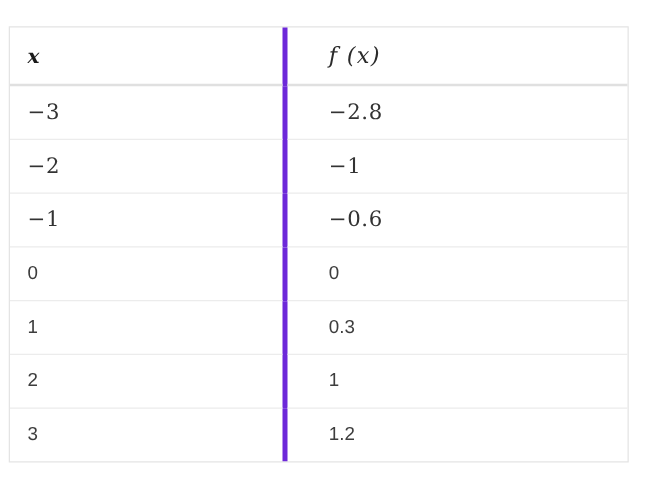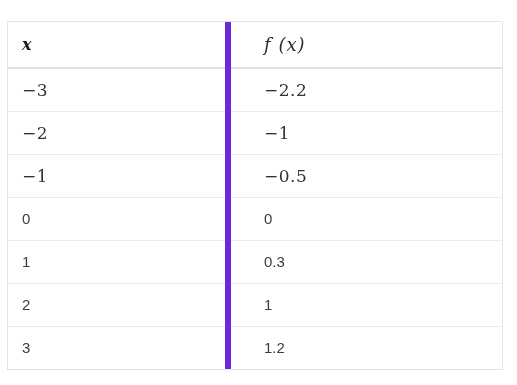--- a/index.html
+++ b/index.html
@@ -41,21 +41,21 @@
     text-align: left;
     vertical-align: middle;
     padding: 0 0 0 14px;
     margin: 0;
     font-weight: normal;
   }
 
   
   table.fn-table th.cell-fx,
   table.fn-table td.cell-fx {
-    border-left: 6px solid #6d28d9;
+    border-left: 4px solid #6d28d9;
     padding-left: 33px;
   }
 
   
   thead tr {
     height: 46px;
   }
   thead th {
     border-bottom: 2px solid #e0e0e0;
     color: #1a1a1a;
@@ -126,39 +126,39 @@
         </th>
       </tr>
     </thead>
     <tbody>
 
       <tr>
         <td class="cell-x">
           <span class="val-serif">−3</span>
         </td>
         <td class="cell-fx">
-          <span class="val-serif">−2.2</span>
+          <span class="val-serif">−2.8</span>
         </td>
       </tr>
 
       <tr>
         <td class="cell-x indent-extra">
           <span class="val-serif">−2</span>
         </td>
         <td class="cell-fx">
           <span class="val-serif">−1</span>
         </td>
       </tr>
 
       <tr>
         <td class="cell-x">
           <span class="val-serif">−1</span>
         </td>
         <td class="cell-fx">
-          <span class="val-serif">−0.5</span>
+          <span class="val-serif">−0.6</span>
         </td>
       </tr>
 
       <tr>
         <td class="cell-x">
           <span class="val-sans">0</span>
         </td>
         <td class="cell-fx">
           <span class="val-sans">0</span>
         </td>

